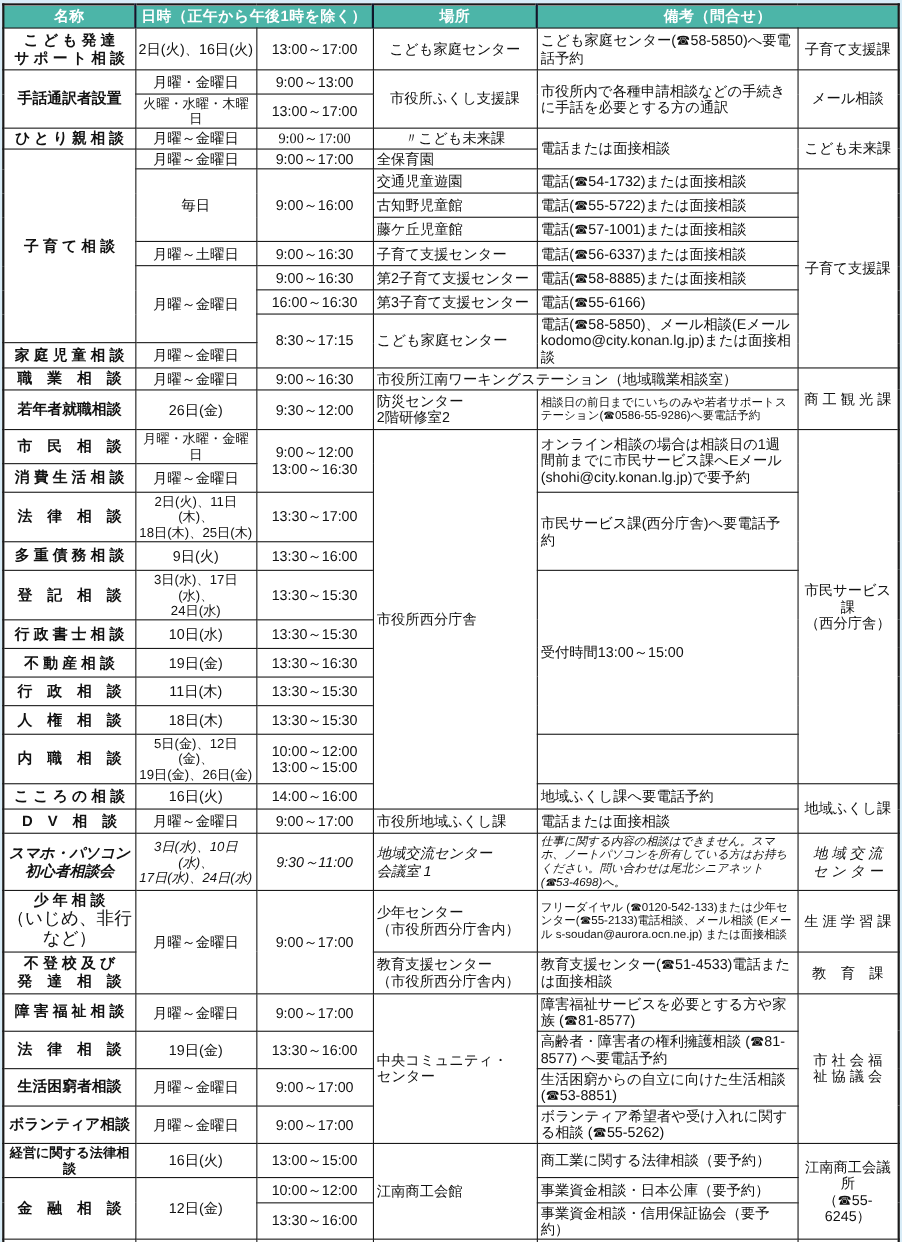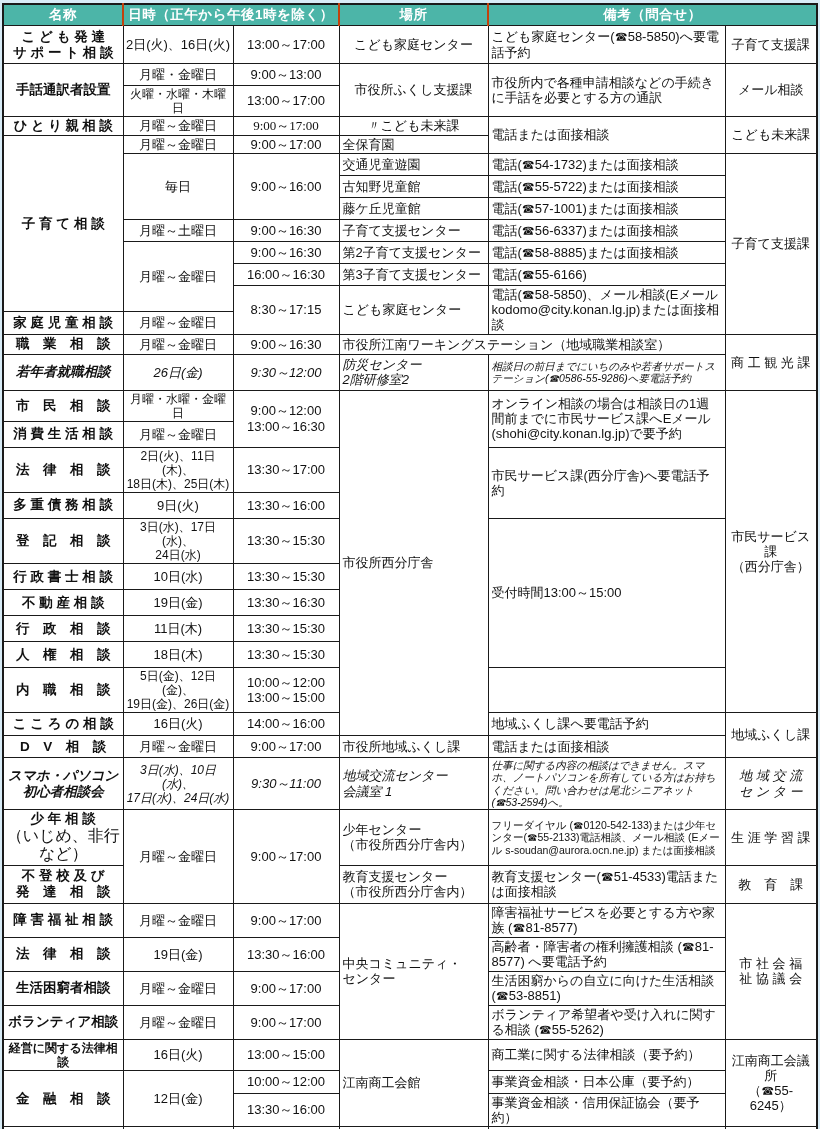--- a/index.html
+++ b/index.html
@@ -21,21 +21,21 @@
     background:#fff;
     border:2px solid var(--line);
   }
   thead tr{ height:20px; }
   th{
     background:var(--teal);
     color:#fff;
     font-size:13.5px;
     font-weight:bold;
     padding:1px 0;
-    border-left:2px solid #c2410c;
+    border-left:2px solid #0f172a;
     border-bottom:1.5px solid var(--line);
     text-align:center;
     letter-spacing:0.5px;
     overflow:hidden;
     white-space:nowrap;
   }
   th:first-child{ border-left:none;font-family:Liberation Serif, serif; }
   td{
     border:1px solid var(--line);
     vertical-align:middle;
@@ -270,21 +270,21 @@
           <td class="c-t">
             <div class="txt">9:00～16:30</div>
           </td>
           <td class="c-p" colspan="2">
             <div class="txt">市役所江南ワーキングステーション（地域職業相談室）</div>
           </td>
           <td class="c-k" rowspan="2">
             <div class="txt">商 工 観 光 課</div>
           </td>
         </tr>
-        <tr style="height: 36px; font-style: italic;">
+        <tr style="height: 36px;">
           <td class="c-n">
             <div class="txt">若年者就職相談</div>
           </td>
           <td class="c-d">
             <div class="txt">26日(金)</div>
           </td>
           <td class="c-t">
             <div class="txt">9:30～12:00</div>
           </td>
           <td class="c-p">
@@ -470,21 +470,21 @@
 17日(水)、24日(水)</div>
           </td>
           <td class="c-t">
             <div class="txt">9:30～11:00</div>
           </td>
           <td class="c-p">
             <div class="txt">地域交流センター
 会議室 1</div>
           </td>
           <td class="c-r sz-s">
-            <div class="txt">仕事に関する内容の相談はできません。スマホ、ノートパソコンを所有している方はお持ちください。問い合わせは尾北シニアネット(☎53-2594)へ。</div>
+            <div class="txt">仕事に関する内容の相談はできません。スマホ、ノートパソコンを所有している方はお持ちください。問い合わせは尾北シニアネット(☎53-4698)へ。</div>
           </td>
           <td class="c-k">
             <div class="txt">地 域 交 流
 セ ン タ ー</div>
           </td>
         </tr>
         <tr style="height: 52px;">
           <td class="c-n">
             <div class="txt">少 年 相 談</div>
             <div class="note">（いじめ、非行など）</div>

